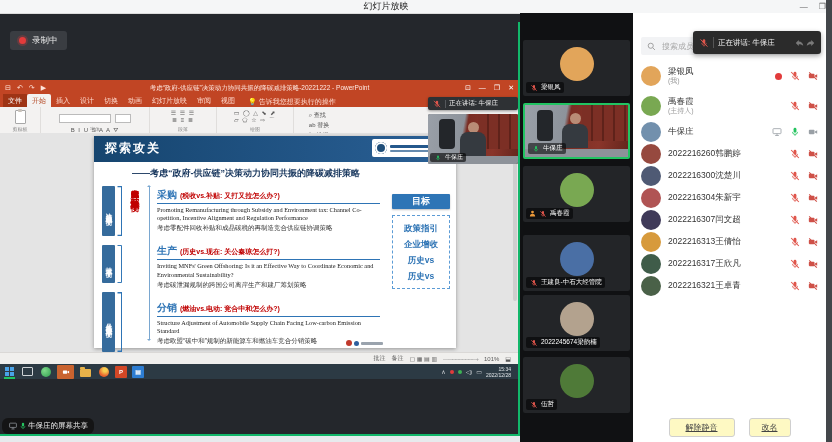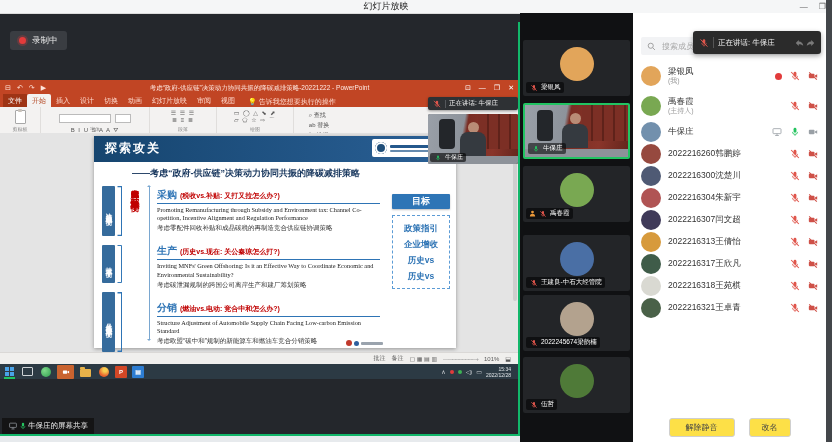--- a/index.html
+++ b/index.html
@@ -117,21 +117,21 @@
   .folder::before{content:"";position:absolute;left:0;top:-2px;width:5px;height:2px;background:#e8b34a;border-radius:1px 1px 0 0;}
   .c-ffx{background:radial-gradient(circle at 60% 30%,#f7cf52 20%,#e8622d 65%);}
   .tile{width:12px;height:12px;border-radius:1px;color:#fff;font-size:6px;font-weight:bold;display:flex;align-items:center;justify-content:center;}
   .t-red{background:#d24726;}
   .t-blue{background:#2d7dd2;}
   .tray{position:absolute;right:8px;top:0;height:15px;display:flex;align-items:center;gap:4px;color:#cfd3d7;font-size:6px;}
   .dot{width:4px;height:4px;border-radius:50%;display:inline-block;}
   .clock{text-align:right;font-size:5px;line-height:1.2;color:#e2e6e9;}
 
   
-  .share-banner{position:absolute;left:2px;top:418px;height:16px;background:rgba(18,18,18,.88);border-radius:0;
+  .share-banner{position:absolute;left:2px;top:418px;height:16px;background:rgba(18,18,18,.88);border-radius:6px;
                 display:flex;align-items:center;gap:0;padding:0 6px;}
   .share-banner .tx{font-size:7.5px;color:#ececec;white-space:nowrap;}
   .green-border{position:absolute;left:518px;top:22px;width:2px;height:412px;background:#12b76a;}
   .bottom-strip{position:absolute;left:0;top:434px;width:520px;height:8px;background:#e7eaed;border-top:2px solid #12b76a;box-sizing:border-box;}
   .right-strip{position:absolute;left:826px;top:0;width:6px;height:442px;background:#43464a;}
 
   
   .strip{position:absolute;left:520px;top:13px;width:113px;height:429px;background:#101113;}
   .thumb{position:absolute;left:3px;width:107px;height:56px;background:#232528;border-radius:2px;box-sizing:border-box;overflow:hidden;}
   .thumb.active{border:2px solid #21c462;}
@@ -158,21 +158,21 @@
   .m-list{position:absolute;left:0;top:48px;width:100%;height:348px;overflow:hidden;display:flex;flex-direction:column;}
   .m-row{display:flex;align-items:center;gap:7px;padding:0 8px;height:22px;flex:none;}
   .m-row.tall{height:30px;}
   .m-avatar{width:20px;height:20px;border-radius:50%;flex:none;}
   .m-text{display:flex;flex-direction:column;line-height:1.15;overflow:hidden;}
   .m-name{font-size:8.5px;color:#333;white-space:nowrap;}
   .m-sub{font-size:7px;color:#9a9a9a;}
   .m-icons{margin-left:auto;display:flex;align-items:center;gap:8px;flex:none;}
   .m-dot{width:7px;height:7px;border-radius:50%;background:#e23b3b;}
   .p-foot{position:absolute;left:0;bottom:4px;width:100%;height:22px;display:flex;align-items:center;justify-content:center;gap:14px;background:#fff;}
-  .p-btn{border:1px solid #cfcfcf;border-radius:3px;font-size:8px;color:#444;height:17px;display:flex;align-items:center;justify-content:center;background:#fde047;}
+  .p-btn{border:1px solid #cfcfcf;border-radius:3px;font-size:8px;color:#444;height:17px;display:flex;align-items:center;justify-content:center;background:#fef9c3;text-decoration:underline;}
   .p-btn.b1{width:64px;} .p-btn.b2{width:40px;}
 
   
   .ic{display:inline-flex;align-items:center;justify-content:center;flex:none;}
   .ic svg{display:block;}
   .s{visibility:hidden;}
   .muted svg .s{visibility:visible;}
   .mic.on{color:#24c35f;}
   .mic.muted{color:#e0564c;}
   .cam.on{color:#9aa0a6;}
@@ -847,45 +847,20 @@
             <span class="ic cam muted">
               <svg width="10" height="10" viewBox="0 0 12 12">
                 <rect x="1" y="3.4" width="6.8" height="5.2" rx="1" fill="currentColor"></rect>
                 <path d="M8.3 5.3L11 3.8v4.4L8.3 6.7z" fill="currentColor"></path>
                 <line class="s" x1="1.4" y1="1.6" x2="10.6" y2="10.4" stroke="currentColor" stroke-width="1.3"></line>
               </svg>
             </span>
           </span>
         </div>
 
-        <div class="m-row">
-          <span class="m-avatar" style="background: rgb(217, 217, 210);"></span>
-          <span class="m-text">
-            <span class="m-name">2022216318王苑棋</span>
-
-          </span>
-          <span class="m-icons">
-
-            <span class="ic mic muted">
-              <svg width="10" height="10" viewBox="0 0 12 12">
-                <rect x="4.3" y="1" width="3.4" height="5.8" rx="1.7" fill="currentColor"></rect>
-                <path d="M3 5.9a3 3 0 0 0 6 0" fill="none" stroke="currentColor" stroke-width="1"></path>
-                <line x1="6" y1="8.9" x2="6" y2="10.6" stroke="currentColor" stroke-width="1"></line>
-                <line class="s" x1="1.4" y1="1.2" x2="10.6" y2="10.8" stroke="currentColor" stroke-width="1.3"></line>
-              </svg>
-            </span>
-            <span class="ic cam muted">
-              <svg width="10" height="10" viewBox="0 0 12 12">
-                <rect x="1" y="3.4" width="6.8" height="5.2" rx="1" fill="currentColor"></rect>
-                <path d="M8.3 5.3L11 3.8v4.4L8.3 6.7z" fill="currentColor"></path>
-                <line class="s" x1="1.4" y1="1.6" x2="10.6" y2="10.4" stroke="currentColor" stroke-width="1.3"></line>
-              </svg>
-            </span>
-          </span>
-        </div>
 
         <div class="m-row">
           <span class="m-avatar" style="background: rgb(74, 97, 72);"></span>
           <span class="m-text">
             <span class="m-name">2022216321王卓青</span>
 
           </span>
           <span class="m-icons">
 
             <span class="ic mic muted">

